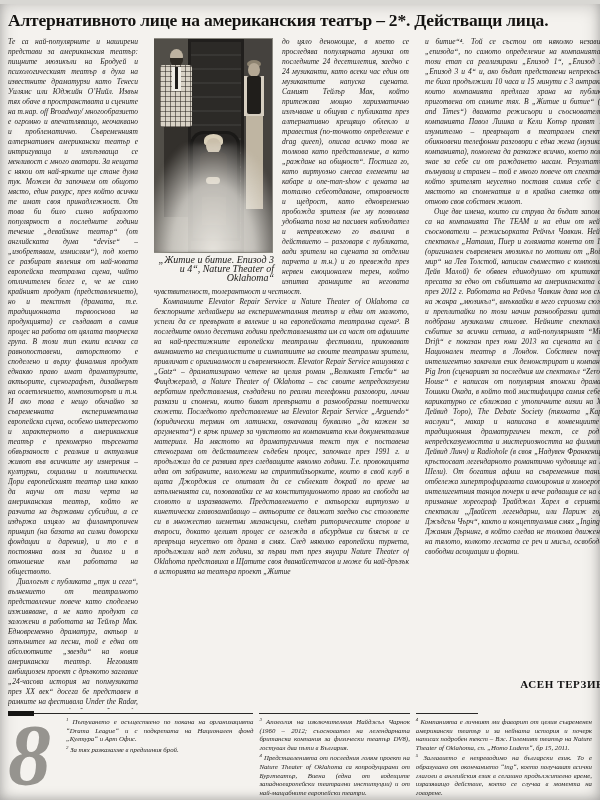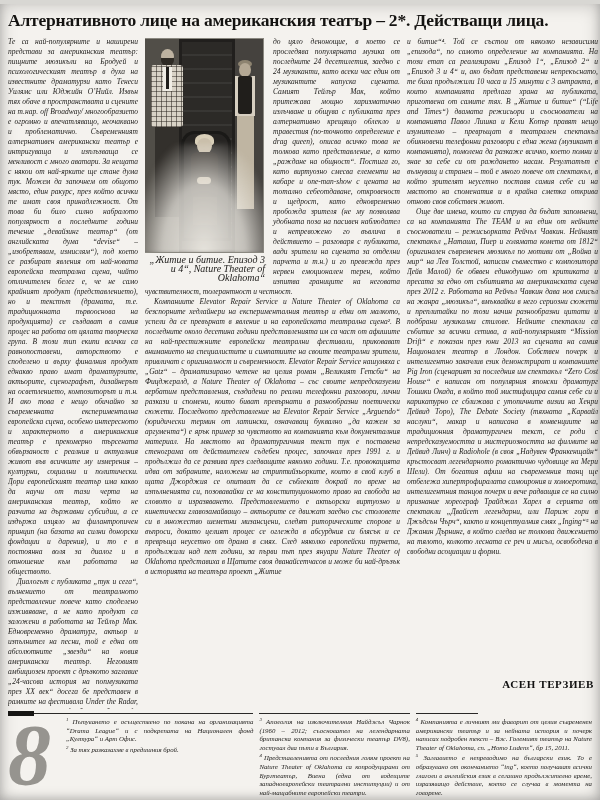--- a/index.html
+++ b/index.html
@@ -7,21 +7,21 @@
     position:relative;width:600px;height:800px;margin:4px auto;
     background:#f4f2ee;overflow:hidden;
     box-shadow:inset 0 0 18px rgba(0,0,0,.22), inset 0 -6px 10px rgba(0,0,0,.18);
     font-family:"Liberation Serif","DejaVu Serif",serif;color:#1b1a18;
   }
   .inner{position:absolute;left:8px;top:6px;width:584px;height:788px;}
   h1.title{
     margin:0 0 6px 0;font-size:17.5px;font-weight:bold;letter-spacing:-.2px;
     white-space:nowrap;color:#141311;
   }
-  .main{display:grid;grid-template-columns:130px 255px 191px;column-gap:7px;height:672px;}
+  .main{display:grid;grid-template-columns:130px 255px 191px;column-gap:16px;height:672px;}
   .col{font-style:italic;font-size:7.5px;line-height:10px;text-align:justify;overflow:hidden;}
   .col p{margin:0;}
   .col p.indent{text-indent:9px;}
   .colR{display:flex;flex-direction:column;font-family:Liberation Serif, serif;}
   .author{
     margin-top:auto;font-style:normal;font-weight:bold;font-size:11px;
     letter-spacing:.6px;text-align:right;padding:6px 4px 20px 0;color:#111;
   }
   
   figure.photo-block{margin:2px 8px 3px 0;float:left;width:120px;}

